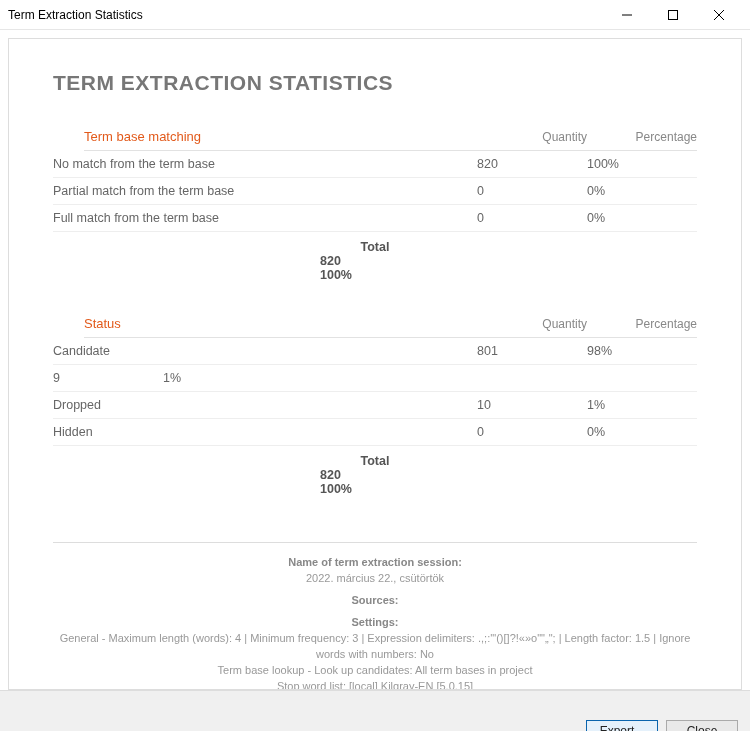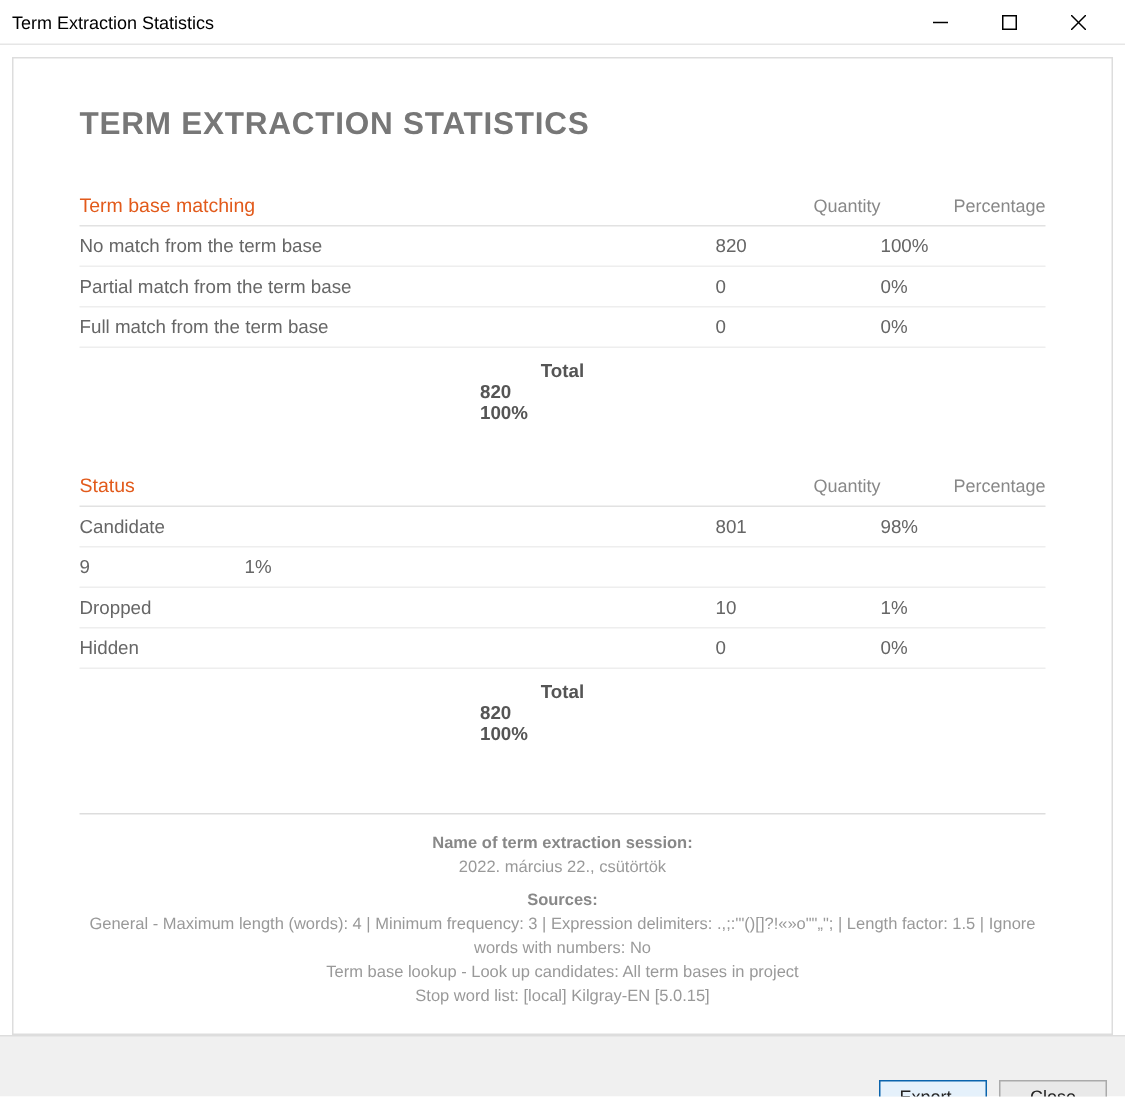--- a/index.html
+++ b/index.html
@@ -45,20 +45,21 @@
     color: #777;
     font-weight: 700;
   }
   .section-head {
     display: flex;
     align-items: baseline;
     color: #e25a1b;
     font-size: 13px;
     border-bottom: 1px solid #e2e2e2;
     padding: 6px 0 6px 0;
+    margin-left: 31px;
   }
   .section-head .label { flex: 1; font-weight: 400; }
   .section-head .qcol, .section-head .pcol {
     width: 110px; text-align: right; color: #888; font-size: 12px;
   }
   .row {
     display: flex;
     align-items: center;
     font-size: 12.5px;
     color: #666;
@@ -205,20 +206,21 @@
       <span class="q">820</span>
       <span class="p">100%</span>
     </div>
 
     <hr class="divider">
 
     <div class="meta">
       <div class="mhead">Name of term extraction session:</div>
       <div>2022. március 22., csütörtök</div>
       <div class="mhead">Sources:</div>
+      <div class="mhead">Settings:</div>
       <div>General - Maximum length (words): 4 | Minimum frequency: 3 | Expression delimiters: .,;:'"()[]?!«»o""„"; | Length factor: 1.5 | Ignore words with numbers: No</div>
       <div>Term base lookup - Look up candidates: All term bases in project</div>
       <div>Stop word list: [local] Kilgray-EN [5.0.15]</div>
     </div>
 
     <div class="logo">
       <span>memo</span><span class="q"><span>Q</span></span>
     </div>
   </div>
 </div>

